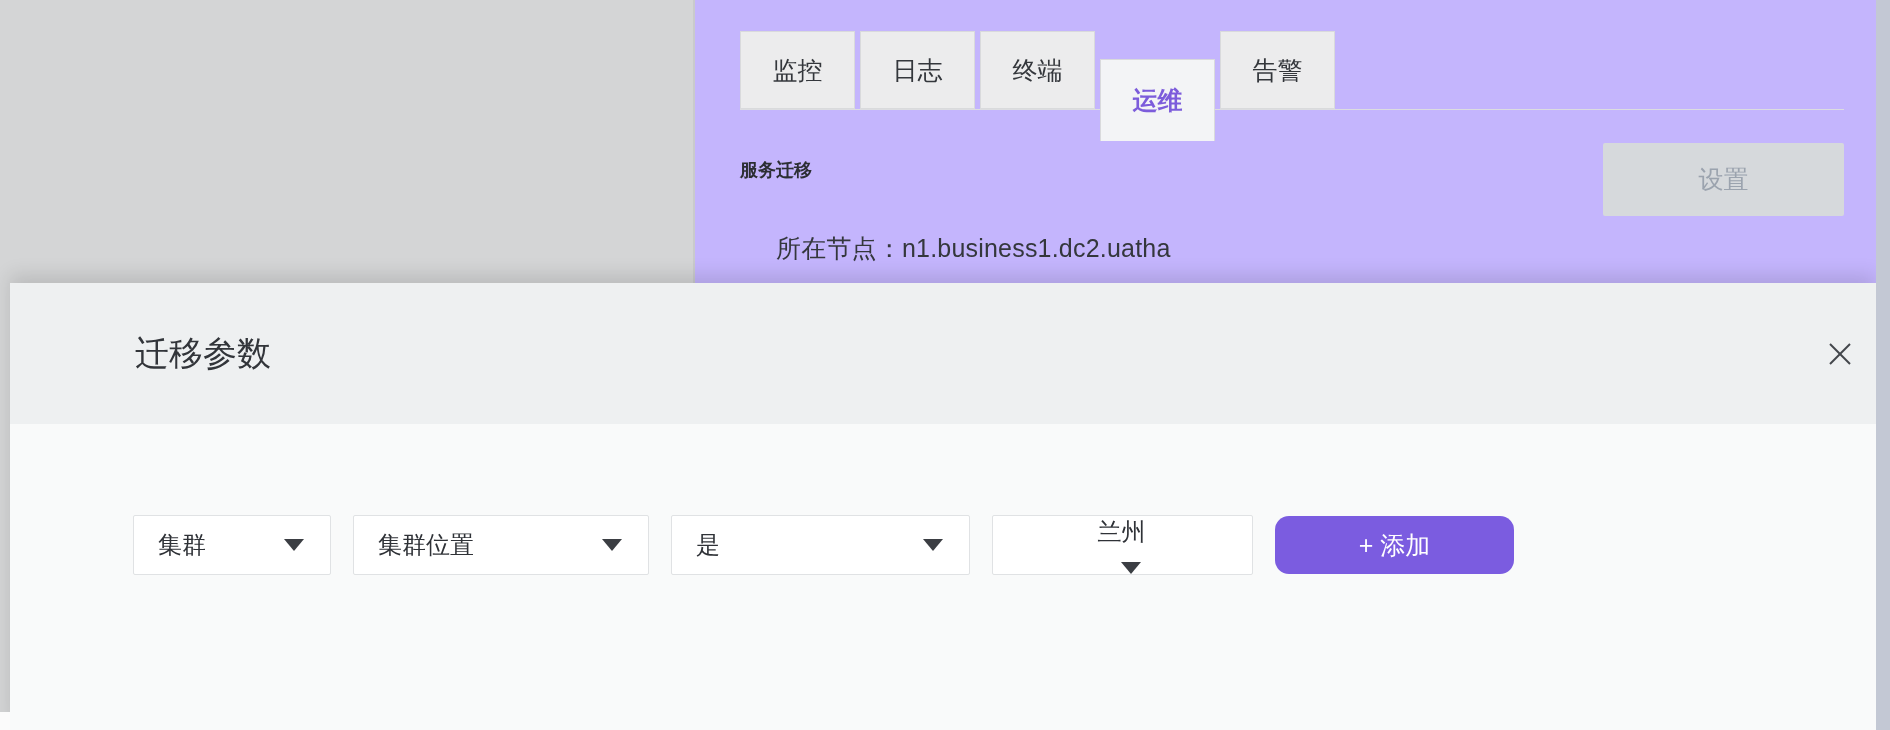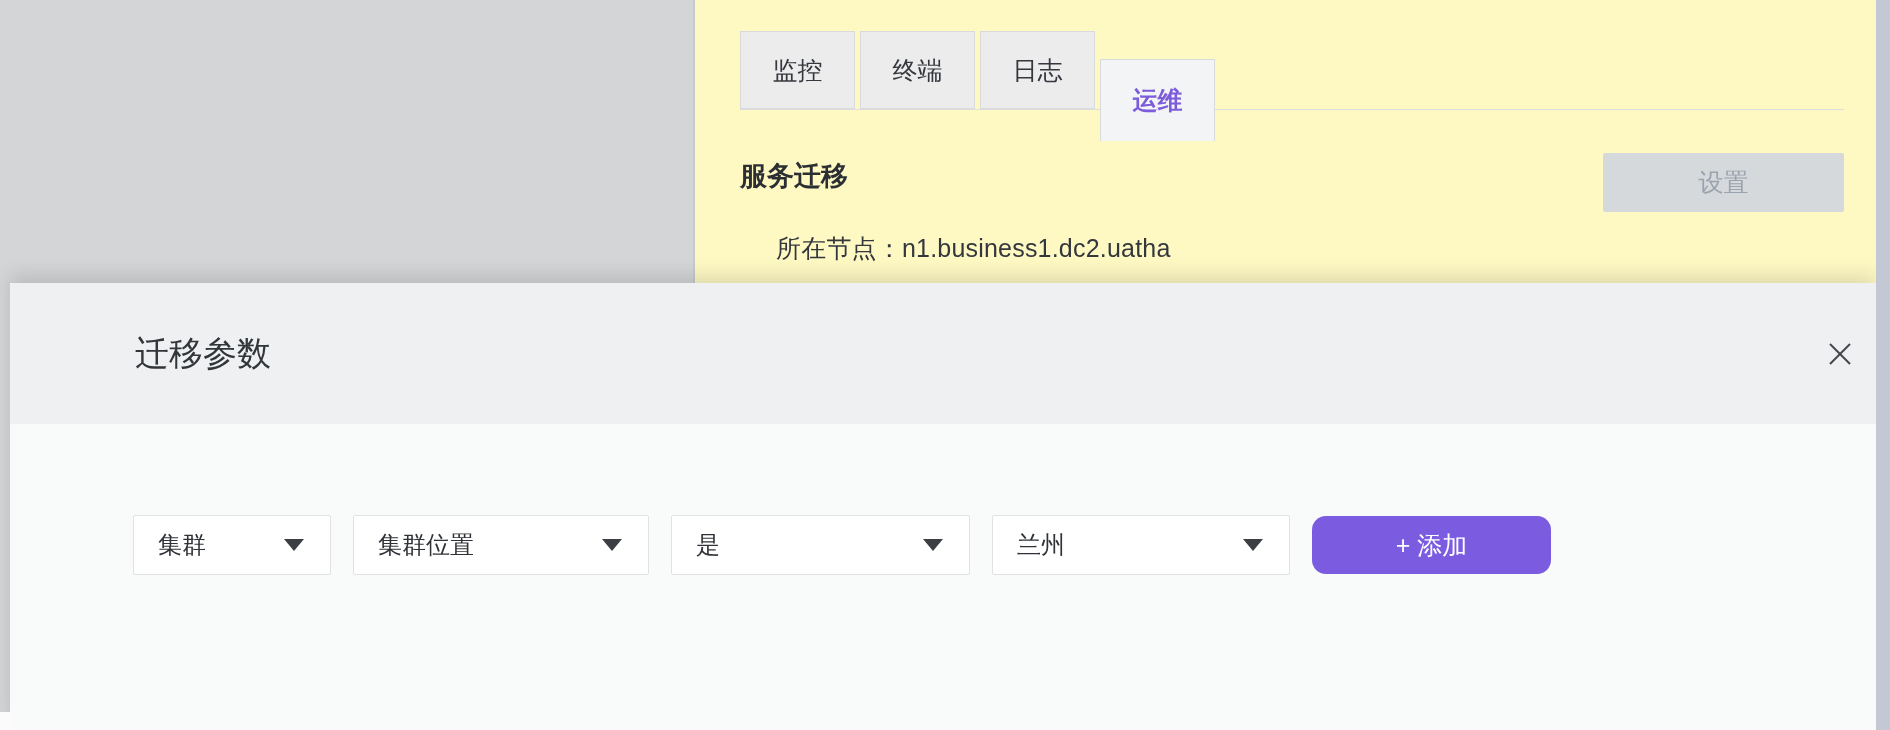--- a/index.html
+++ b/index.html
@@ -1,18 +1,18 @@
 <!DOCTYPE html>
 <html><head>
 <meta charset="utf-8">
 <style>
   html,body{margin:0;padding:0;background:#eff0f1;}
   #stage{
     position:relative;width:1890px;height:730px;overflow:hidden;
-    background:#fef9c3;font-family:"Liberation Sans",sans-serif;
+    background:#c4b5fd;font-family:"Liberation Sans",sans-serif;
     -webkit-font-smoothing:antialiased;
   }
   
   .left-region{
     position:absolute;left:0;top:0;width:693px;height:730px;
     background:#d4d5d6;border-right:2px solid #c9cacc;
   }
   .gutter-bottom{
     position:absolute;left:0;top:712px;width:10px;height:18px;background:#fbfbfb;z-index:5;
   }
@@ -28,24 +28,24 @@
     height:82px;background:#f3f4f6;border-bottom:none;
     color:#7c5cdb;font-weight:bold;z-index:3;margin-top:28px;
   }
   .tabbar-line{
     position:absolute;left:740px;top:109px;width:1104px;height:1px;
     background:#dcdde0;z-index:1;
   }
   
   .section-title{
     position:absolute;left:740px;top:158px;
-    font-size:27px;font-weight:bold;color:#2b2e33;
+    font-size:18px;font-weight:bold;color:#2b2e33;
   }
   .settings-btn{
-    position:absolute;left:1603px;top:153px;width:241px;height:59px;
+    position:absolute;left:1603px;top:143px;width:241px;height:73px;
     background:#d6d9dc;border:none;border-radius:2px;
     color:#9ba3ae;font-size:25px;font-family:inherit;cursor:pointer;
     display:flex;align-items:center;justify-content:center;
   }
   .node-line{
     position:absolute;left:776px;top:232px;
     font-size:25px;color:#34373c;letter-spacing:.2px;
   }
   
   .drawer{
@@ -74,21 +74,21 @@
     border:1px solid #e0e2e4;border-radius:2px;
     display:flex;align-items:center;justify-content:space-between;
     padding:0 26px 0 24px;cursor:pointer;
   }
   .select .val{font-size:24px;color:#2f3237;}
   .caret{
     width:0;height:0;margin-left:18px;
     border-left:10px solid transparent;border-right:10px solid transparent;
     border-top:12px solid #3b3e43;
   }
-  .w1{width:198px;} .w2{width:296px;text-align:right;} .w3{width:299px;} .w4{width:298px;}
+  .w1{width:198px;} .w2{width:296px;text-align:right;} .w3{width:299px;} .w4{width:261px;flex-direction:column;}
   .add-btn{
     width:239px;height:58px;margin-top:1px;
     background:#7b5ce0;border:none;border-radius:14px;
     color:#ffffff;font-size:25px;font-family:inherit;cursor:pointer;
     display:flex;align-items:center;justify-content:center;
   }
   
   .scroll-strip{
     position:absolute;left:1876px;top:0;width:14px;height:730px;
     background:#c3c8d4;z-index:20;
@@ -96,23 +96,24 @@
 </style>
 </head>
 <body>
 
 <div id="stage">
 
   <div class="left-region"></div>
 
   <div class="tabs">
     <div class="tab">监控</div>
+    <div class="tab">日志</div>
     <div class="tab">终端</div>
-    <div class="tab">日志</div>
     <div class="tab active">运维</div>
+    <div class="tab">告警</div>
   </div>
   <div class="tabbar-line"></div>
 
   <div class="section-title">服务迁移</div>
 
   <button class="settings-btn">设置</button>
 
   <div class="node-line">
     <span>所在节点：</span><span>n1.business1.dc2.uatha</span>
   </div>

